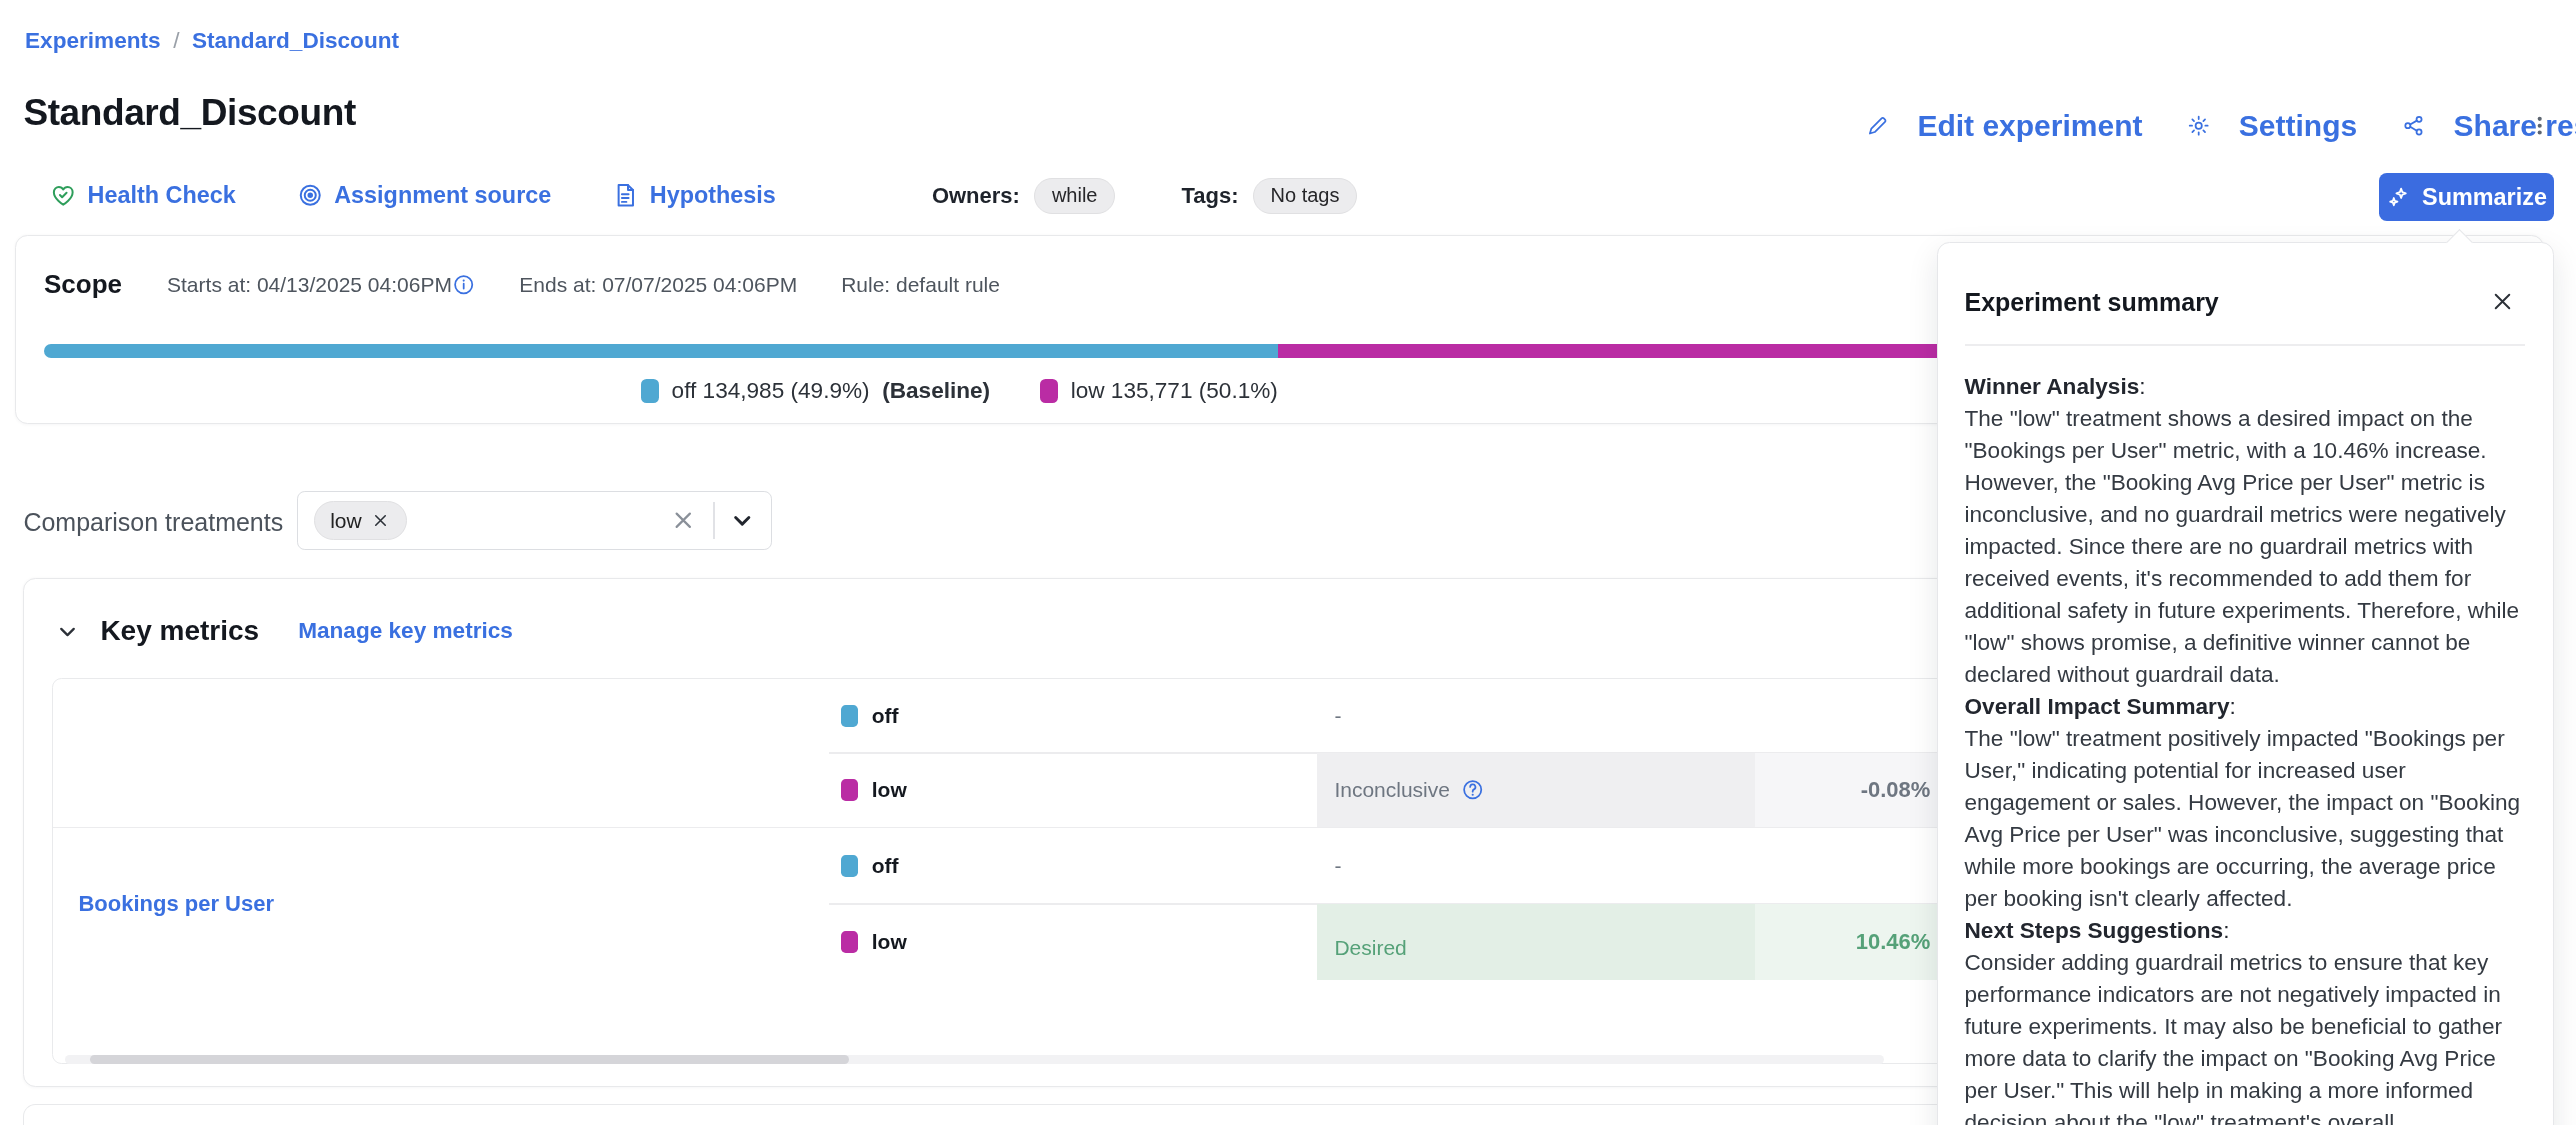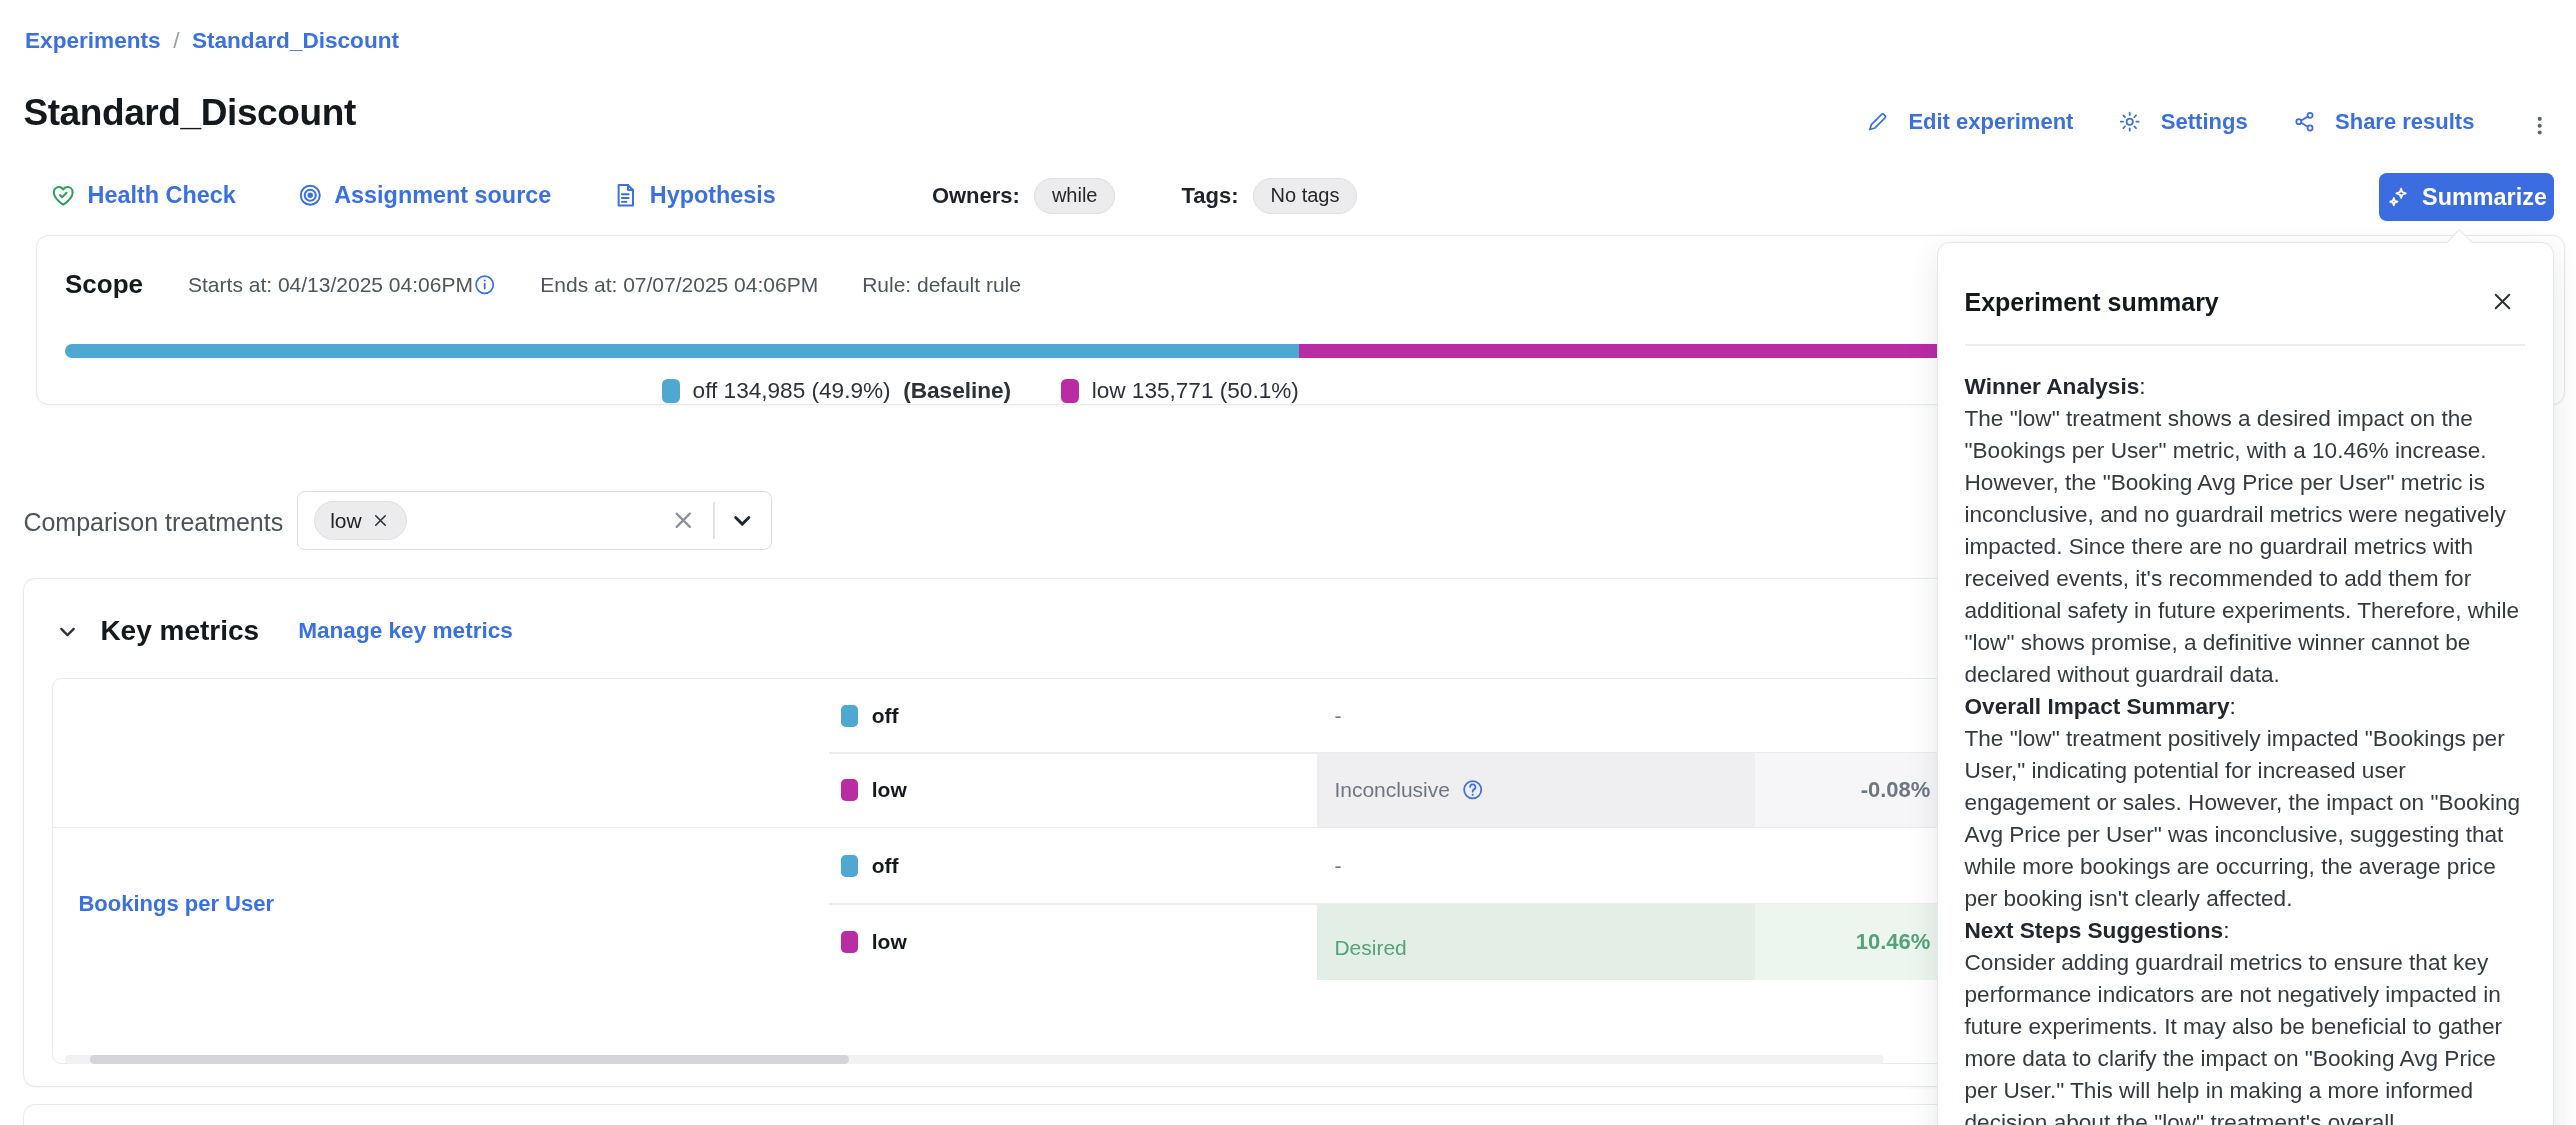--- a/index.html
+++ b/index.html
@@ -8,39 +8,39 @@
   .page { position:relative; width:2576px; height:1126px; background:#fff; overflow:hidden; }
 
   
   .breadcrumb { position:absolute; left:25px; top:28px; font-size:22.6px; font-weight:700; display:flex; gap:12.5px; align-items:center; }
   .breadcrumb .lnk { color:#3a70e0; cursor:pointer; }
   .breadcrumb .sep { color:#9aa0a8; font-weight:400; }
 
   
   .page-title { position:absolute; left:23.4px; top:92px; font-size:37px; font-weight:700; letter-spacing:-0.4px; color:#14181f; }
   .actions { position:absolute; left:1866px; top:109px; display:flex; align-items:center; gap:45px; }
-  .action-btn { display:flex; align-items:center; gap:19px; color:#3a70e0; font-size:22px; font-weight:600; cursor:pointer; white-space:nowrap; }
+  .action-btn { display:flex; align-items:center; gap:28px; color:#3a70e0; font-size:30px; font-weight:600; cursor:pointer; white-space:nowrap; }
   .kebab { position:absolute; left:2523px; top:109px; width:34px; height:34px; display:flex; align-items:center; justify-content:center; cursor:pointer; }
 
   
   .meta-row { position:absolute; left:50px; top:175px; height:41px; display:flex; align-items:center; }
   .meta-link { display:flex; align-items:center; gap:11px; color:#3a70e0; font-size:23.4px; font-weight:600; cursor:pointer; white-space:nowrap; }
   .ml-health { margin-right:61px; }
   .ml-assign { margin-right:61px; }
   .ml-hypo   { margin-right:156px; }
   .meta-label { font-size:22px; font-weight:700; color:#1e232b; margin-right:14px; }
   .chip { background:#ececee; border:1.6px solid #e0e0e2; border-radius:780px; padding:5.5px 17px; font-size:20px; color:#27272a; white-space:nowrap; }
   .tags-label { margin-left:66px; }
 
   .summarize-btn { position:absolute; left:2379px; top:173px; width:175px; height:48px; background:#3b6ce0; border-radius:7.8px;
     color:#fff; font-size:23.4px; font-weight:700; display:flex; align-items:center; justify-content:center; gap:11px; cursor:pointer; }
 
   
   .card { border:1.6px solid #e8e9eb; border-radius:12.5px; background:#fff; box-shadow:0 0.8px 3.1px rgba(20,25,40,.04); }
-  .scope-card { position:absolute; left:36px; top:235px; width:2529px; height:170px; }
+  .scope-card { position:absolute; left:15px; top:235px; width:2529px; height:189px; }
   .scope-row { position:absolute; left:28px; top:33px; display:flex; align-items:center; }
   .scope-title { font-size:26px; font-weight:700; color:#14181f; margin-right:45px; }
   .scope-item { font-size:21px; color:#4e555e; display:flex; align-items:center; gap:0; }
   .scope-gap { margin-right:44px; }
   .scope-bar { position:absolute; left:28px; right:26.5px; top:108px; height:14px; border-radius:7.8px; overflow:hidden; display:flex; }
   .seg { height:100%; }
   .seg-off { background:#4FA8D2; }
   .seg-low { background:#BA2CA4; }
   .scope-legend { position:absolute; left:0; right:640px; top:142px; display:flex; justify-content:center; gap:50px; }
   .legend-item { display:flex; align-items:center; gap:12.5px; font-size:22.6px; color:#2c3138; }

